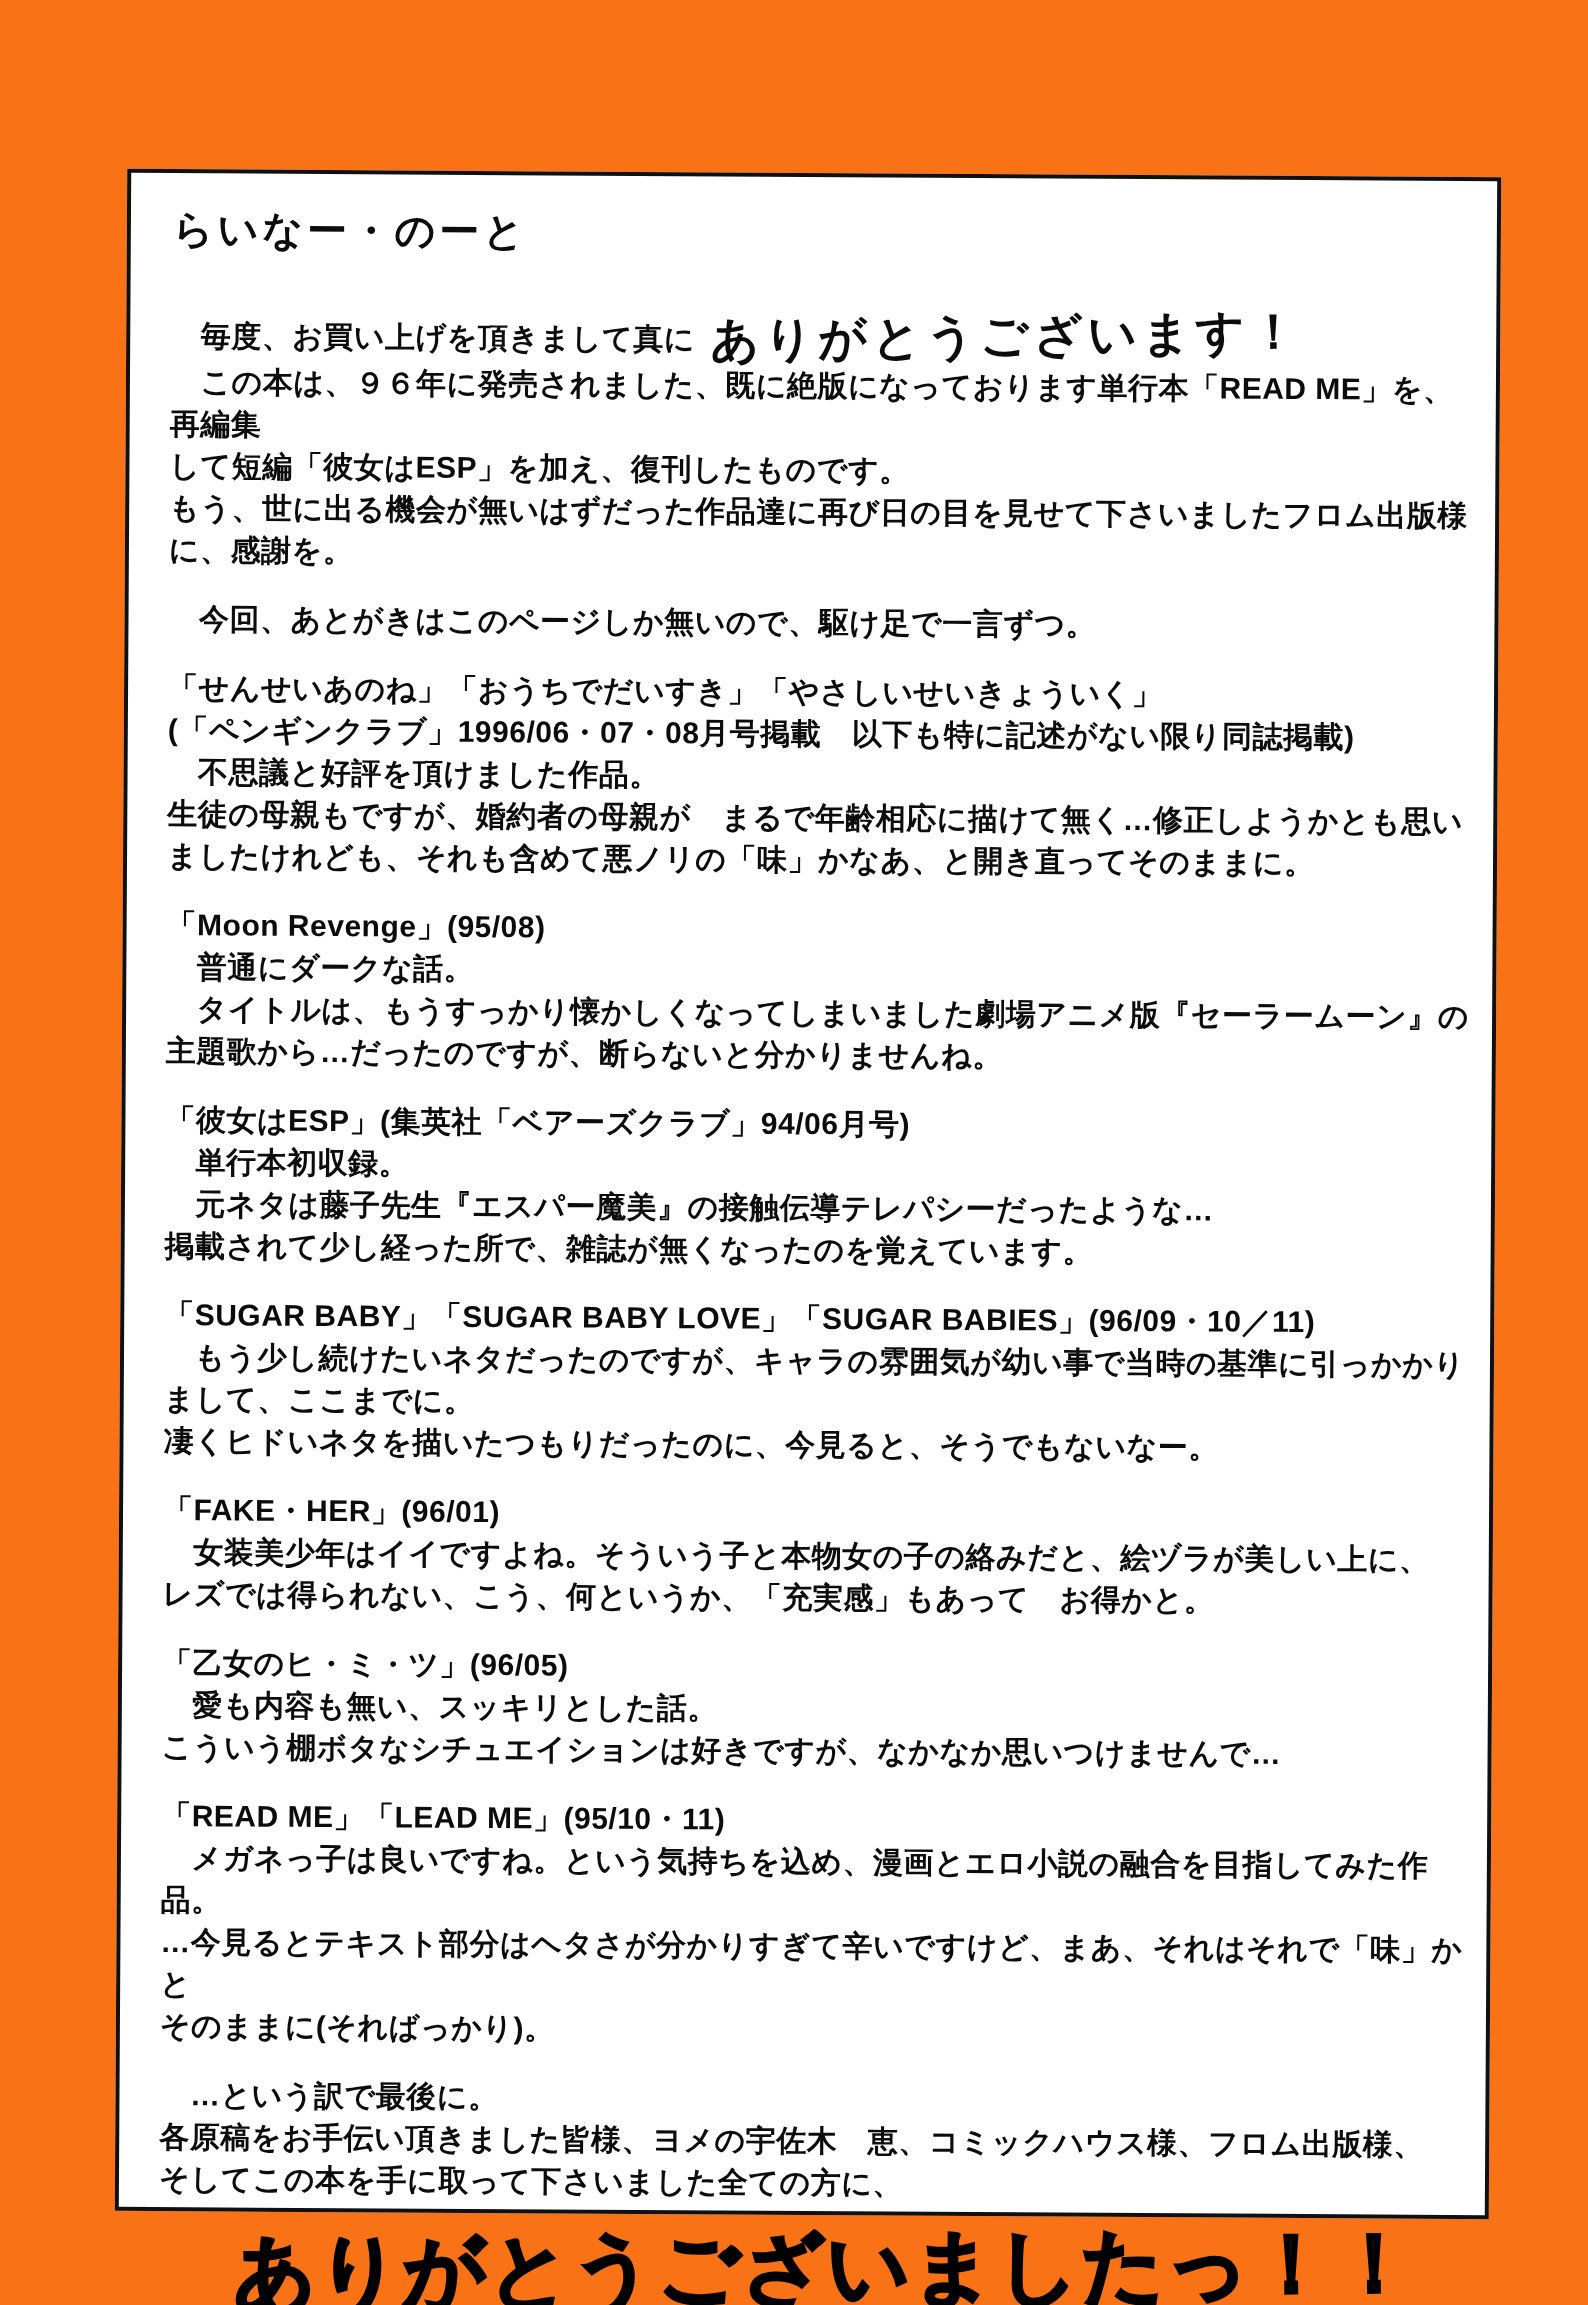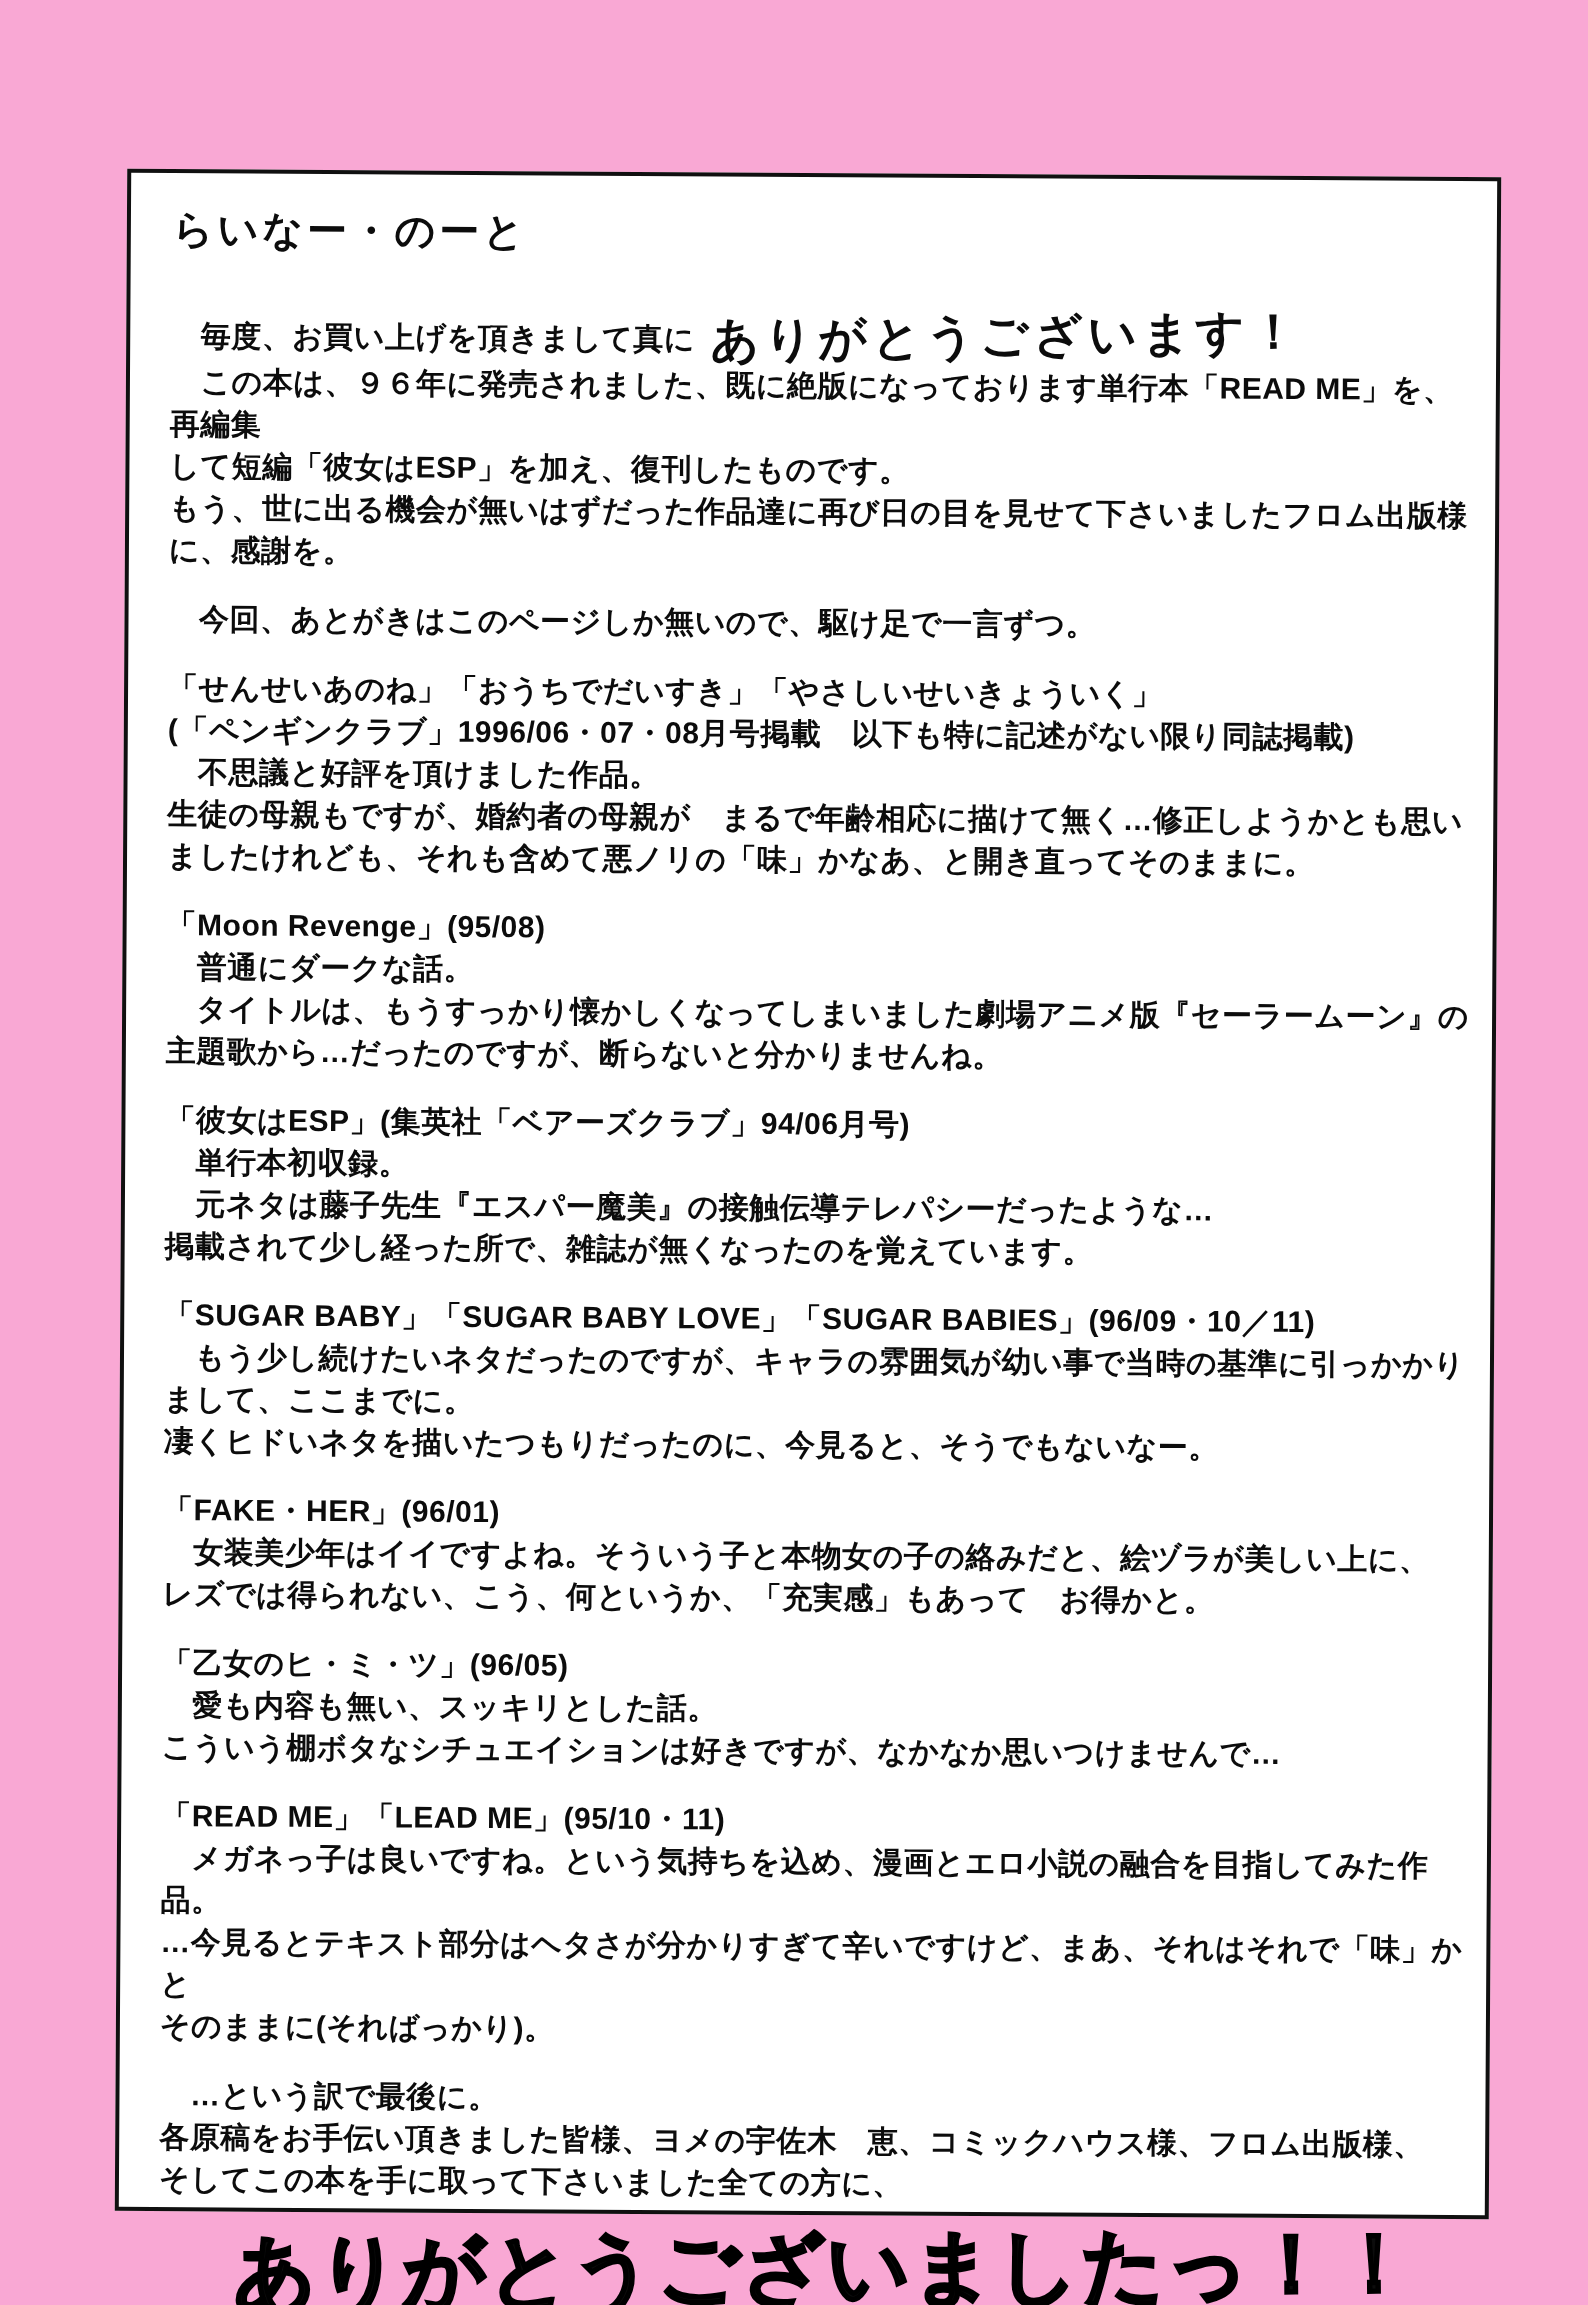--- a/index.html
+++ b/index.html
@@ -1,19 +1,19 @@
 <!DOCTYPE html>
 <html><head>
 <meta charset="utf-8">
 <style>
   html,body { margin:0; padding:0; background:#ffffff; }
   .page {
     position:relative;
     width:1588px; height:2306px;
-    background:#f9a8d4;
+    background:#f97316;
     color:#0c0c0c;
     font-family:"Liberation Sans","DejaVu Sans",sans-serif;
     overflow:hidden;
   }
   .note-box {
     position:absolute;
     left:121px; top:173px;
     width:1374px; height:2042px;
     border:4.8px solid #101010;
     box-sizing:border-box;

